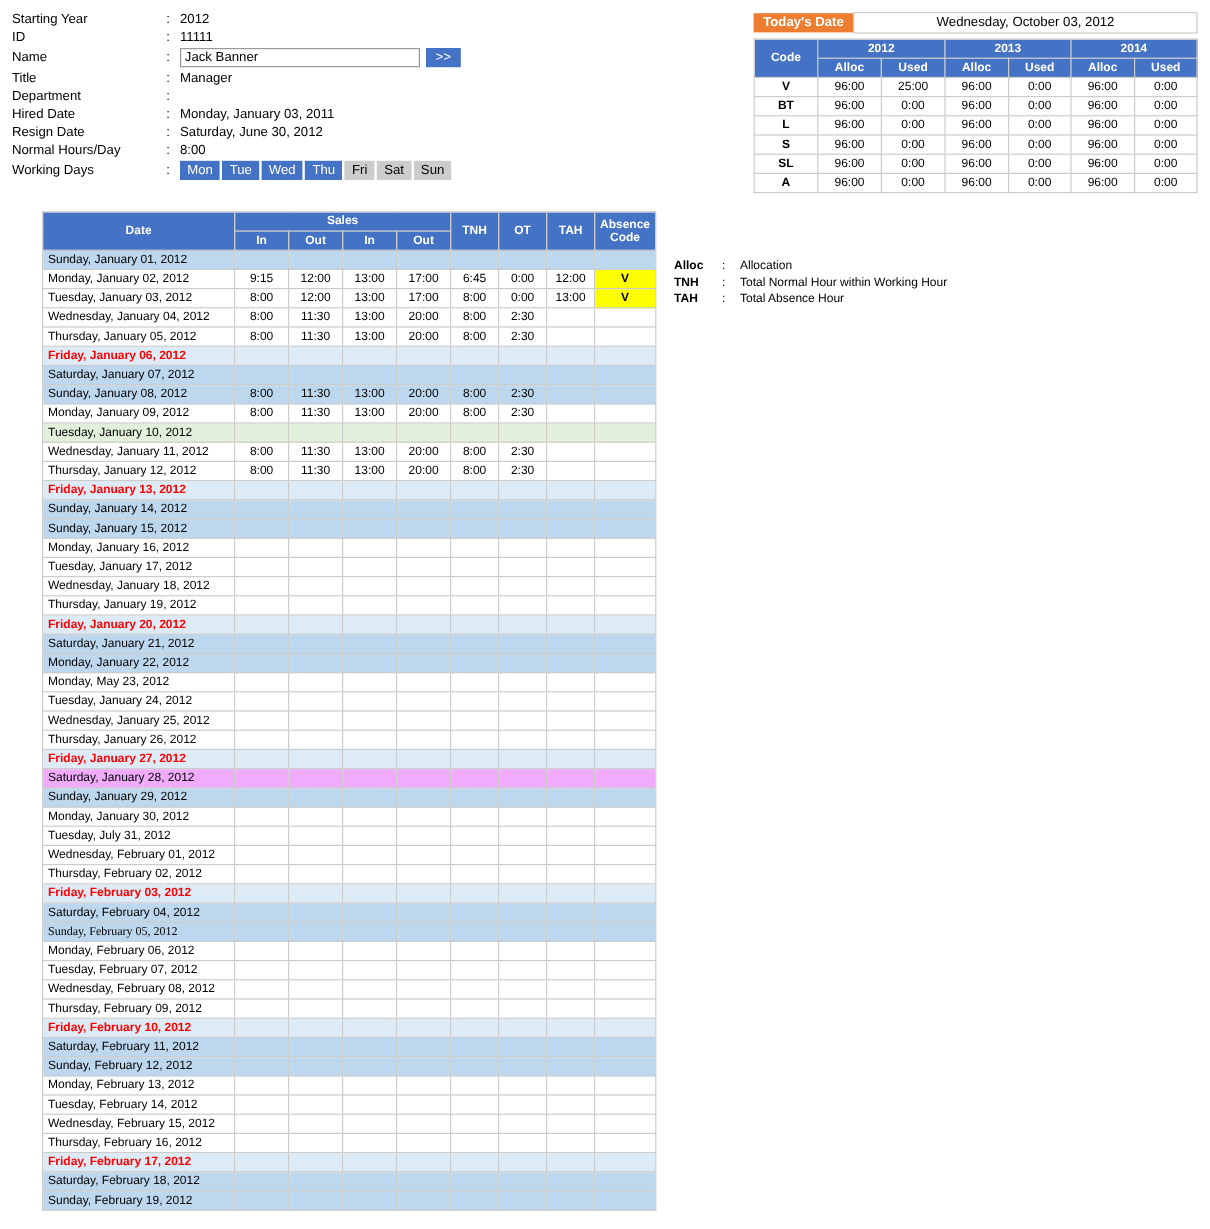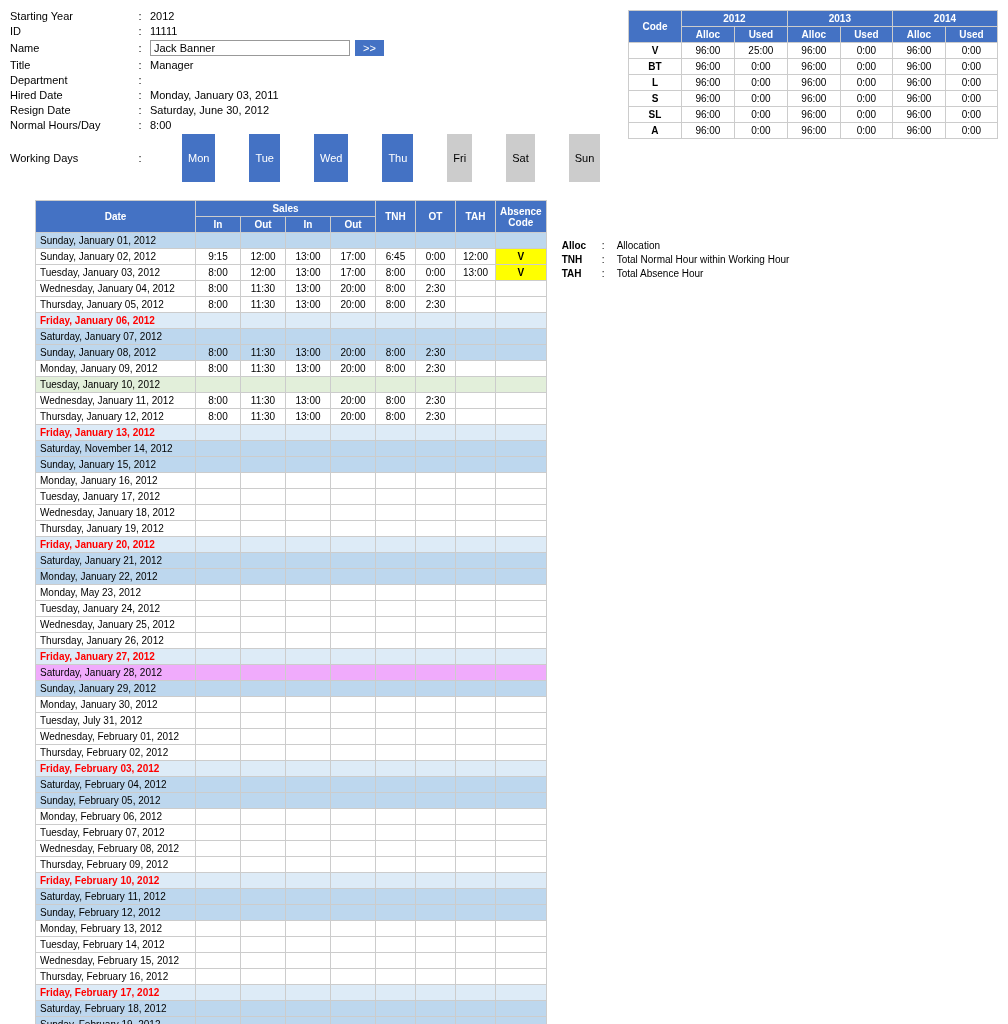--- a/index.html
+++ b/index.html
@@ -10,21 +10,21 @@
     .info-row { display: flex; align-items: center; margin-bottom: 3px; }
     .info-label { width: 120px; font-size: 11px; }
     .info-colon { width: 20px; text-align: center; font-size: 11px; }
     .info-value { font-size: 11px; }
     .name-row { display: flex; align-items: center; gap: 5px; }
     .name-input { width: 200px; border: 1px solid #999; padding: 1px 3px; font-size: 11px; }
     .nav-btn { background: #4472C4; color: #fff; border: none; padding: 2px 8px; font-size: 11px; cursor: pointer; }
     .dept-row { display: flex; align-items: center; gap: 5px; }
     .create-blank-btn { background: #4472C4; color: #fff; border: none; padding: 2px 8px; font-size: 11px; cursor: pointer; text-align: center; line-height: 1.4; }
     .working-days-row { display: flex; align-items: center; gap: 2px; }
-    .day-btn { background: #4472C4; color: #fff; border: none; padding: 18px 6px; font-size: 11px; cursor: pointer; margin-left: 32px; }
+    .day-btn { background: #4472C4; color: #fff; border: none; padding: 2px 6px; font-size: 11px; cursor: pointer; }
     .day-btn.inactive { background: #ccc; color: #000; }
 
     .right-panel { width: 370px; }
     .today-bar { display: flex; align-items: center; margin-bottom: 4px; }
     .today-label { background: #ED7D31; color: #fff; padding: 2px 8px; font-size: 11px; font-weight: bold; }
     .today-value { border: 1px solid #ccc; padding: 2px 8px; font-size: 11px; flex: 1; text-align: center; }
     .code-table { border-collapse: collapse; width: 100%; font-size: 10px; }
     .code-table th, .code-table td { border: 1px solid #ccc; padding: 2px 4px; text-align: center; }
     .code-table th { background: #4472C4; color: #fff; }
     .code-table .year-header { background: #4472C4; color: #fff; }
@@ -99,20 +99,24 @@
           <button class="day-btn">Wed</button>
           <button class="day-btn">Thu</button>
           <button class="day-btn inactive">Fri</button>
           <button class="day-btn inactive">Sat</button>
           <button class="day-btn inactive">Sun</button>
         </span>
     </div>
   </div>
 
   <div class="right-panel">
+    <div class="today-bar">
+      <span class="today-label">Today's Date</span>
+      <span class="today-value">Wednesday, October 03, 2012</span>
+    </div>
     <table class="code-table">
       <thead>
         <tr>
           <th rowspan="2">Code</th>
           <th colspan="2" class="year-header">2012</th>
           <th colspan="2" class="year-header">2013</th>
           <th colspan="2" class="year-header">2014</th>
         </tr>
         <tr>
           <th>Alloc</th>
@@ -208,21 +212,21 @@
             <td style="text-align: center;"></td>
             <td style="text-align: center;"></td>
             <td style="text-align: center;"></td>
             <td style="text-align: center;"></td>
             <td style="text-align: center;"></td>
             <td style="text-align: center;"></td>
             <td style="text-align: center;"></td>
             <td style="text-align: center;"></td>
           </tr>
           <tr>
-            <td>Sunday, January 02, 2012</td>
+            <td>Monday, January 02, 2012</td>
             <td style="text-align: center;">9:15</td>
             <td style="text-align: center;">12:00</td>
             <td style="text-align: center;">13:00</td>
             <td style="text-align: center;">17:00</td>
             <td style="text-align: center;">6:45</td>
             <td style="text-align: center;">0:00</td>
             <td style="text-align: center;">12:00</td>
             <td style="text-align: center; background: rgb(255, 255, 0); font-weight: bold;">V</td>
           </tr>
           <tr>
@@ -340,21 +344,21 @@
             <td style="text-align: center;"></td>
             <td style="text-align: center;"></td>
             <td style="text-align: center;"></td>
             <td style="text-align: center;"></td>
             <td style="text-align: center;"></td>
             <td style="text-align: center;"></td>
             <td style="text-align: center;"></td>
             <td style="text-align: center;"></td>
           </tr>
           <tr style="background: rgb(189, 215, 238);">
-            <td>Saturday, November 14, 2012</td>
+            <td>Sunday, January 14, 2012</td>
             <td style="text-align: center;"></td>
             <td style="text-align: center;"></td>
             <td style="text-align: center;"></td>
             <td style="text-align: center;"></td>
             <td style="text-align: center;"></td>
             <td style="text-align: center;"></td>
             <td style="text-align: center;"></td>
             <td style="text-align: center;"></td>
           </tr>
           <tr style="background: rgb(189, 215, 238);">
@@ -581,21 +585,21 @@
             <td>Saturday, February 04, 2012</td>
             <td style="text-align: center;"></td>
             <td style="text-align: center;"></td>
             <td style="text-align: center;"></td>
             <td style="text-align: center;"></td>
             <td style="text-align: center;"></td>
             <td style="text-align: center;"></td>
             <td style="text-align: center;"></td>
             <td style="text-align: center;"></td>
           </tr>
-          <tr style="background: rgb(189, 215, 238);">
+          <tr style="background: rgb(189, 215, 238); font-family: Liberation Serif, serif;">
             <td>Sunday, February 05, 2012</td>
             <td style="text-align: center;"></td>
             <td style="text-align: center;"></td>
             <td style="text-align: center;"></td>
             <td style="text-align: center;"></td>
             <td style="text-align: center;"></td>
             <td style="text-align: center;"></td>
             <td style="text-align: center;"></td>
             <td style="text-align: center;"></td>
           </tr>

